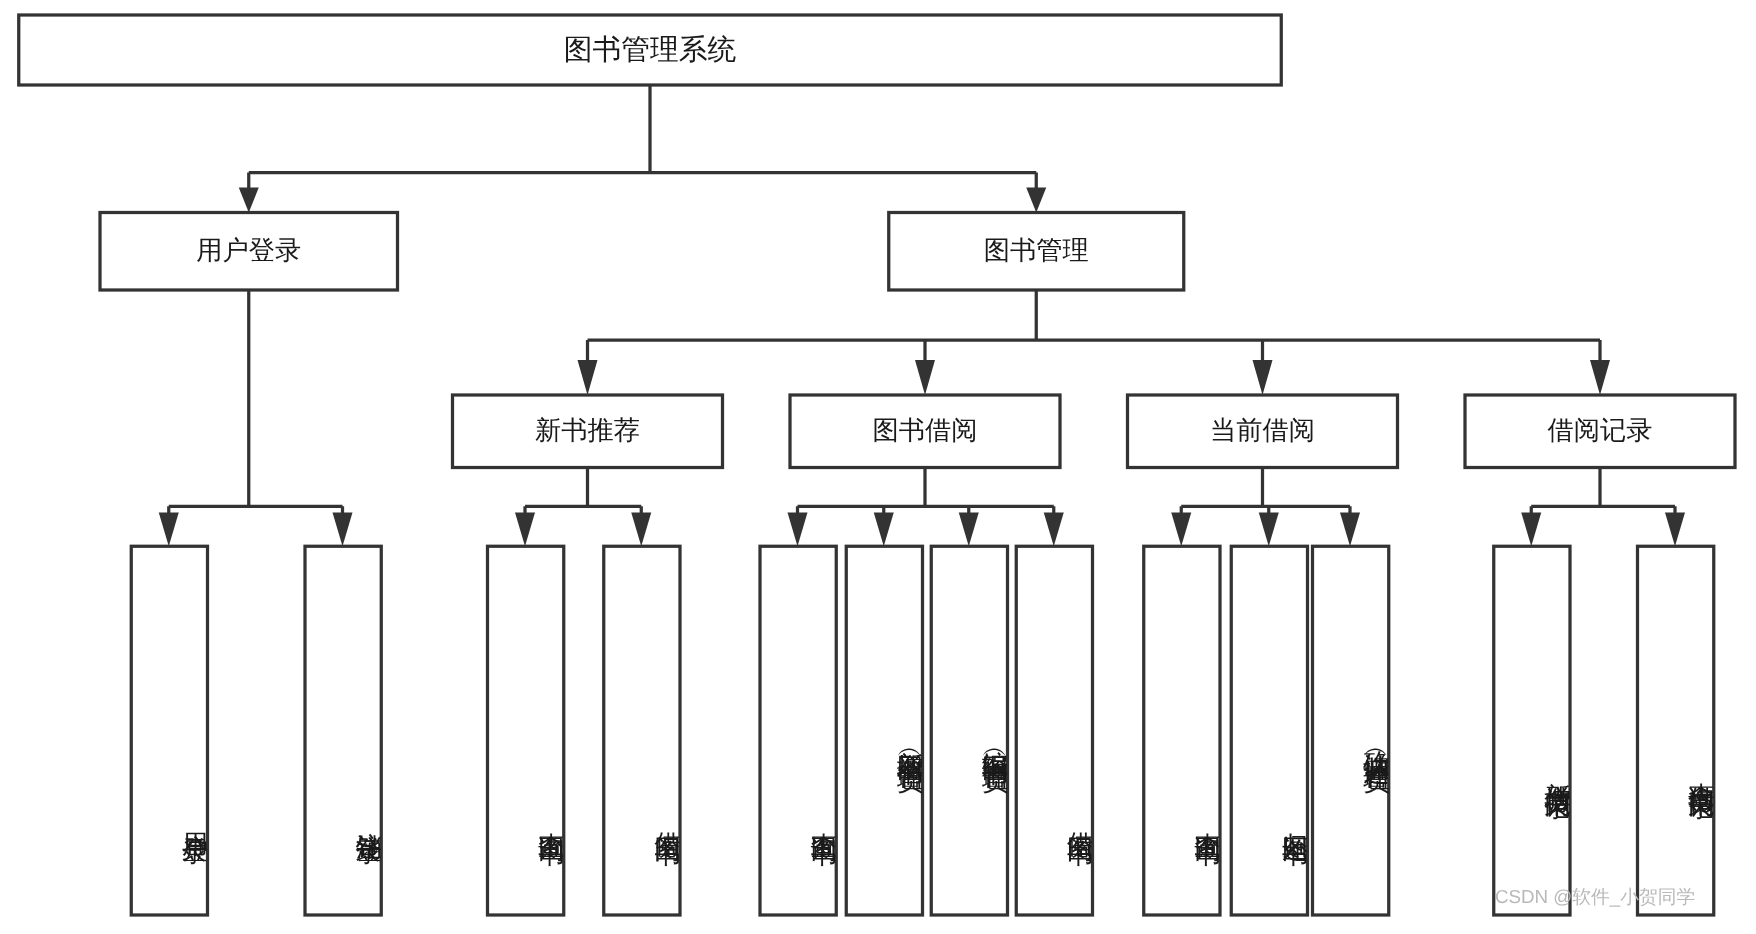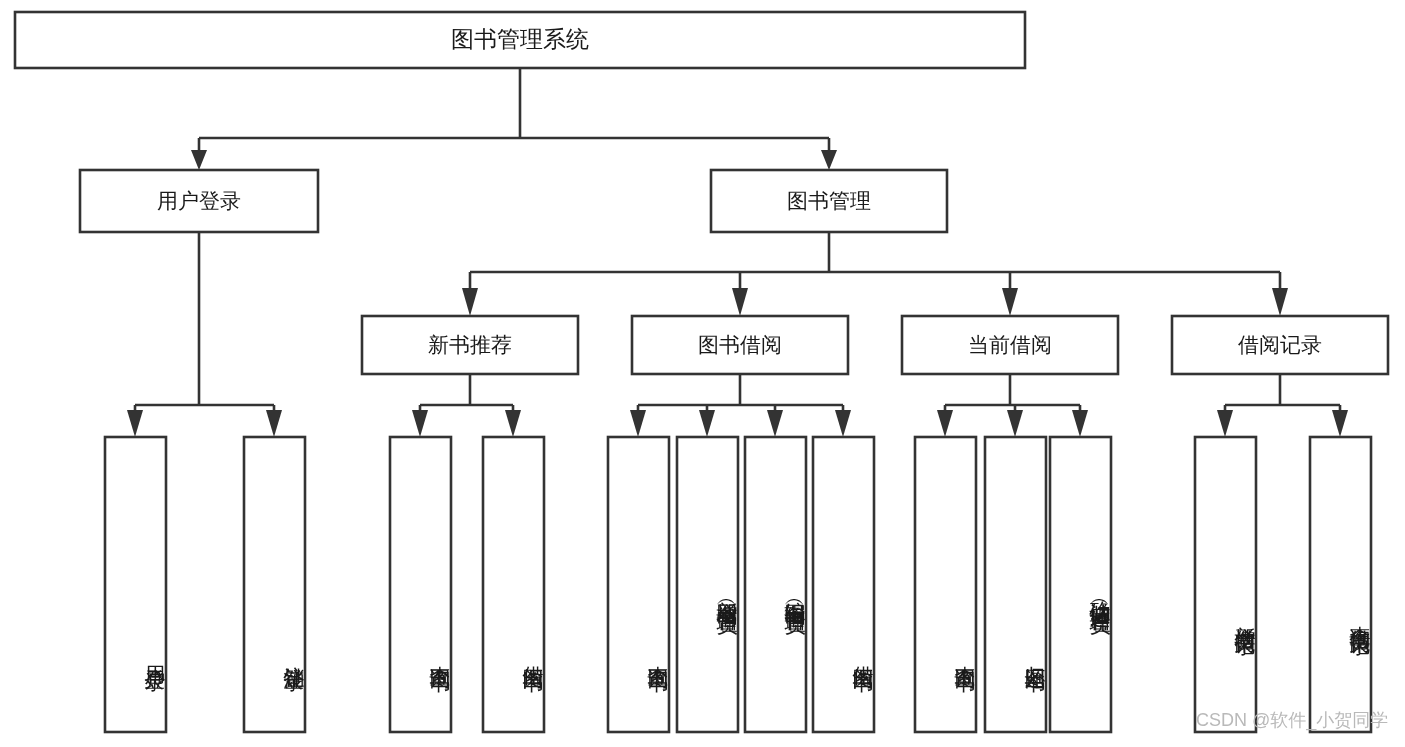--- a/index.html
+++ b/index.html
@@ -63,21 +63,21 @@
     text-align: center;
     display: flex;
     align-items: flex-start;
     justify-content: center;
     white-space: nowrap;
     user-select: none;
   }
   .watermark {
     position: absolute;
     font-family: "Liberation Sans", sans-serif;
-    font-size: 18px;
+    font-size: 15px;
     color: #b9b9b9;
     white-space: nowrap;
     user-select: none;
   }
 </style>
 </head>
 <body>
 
 <div id="diagram-root">
 

